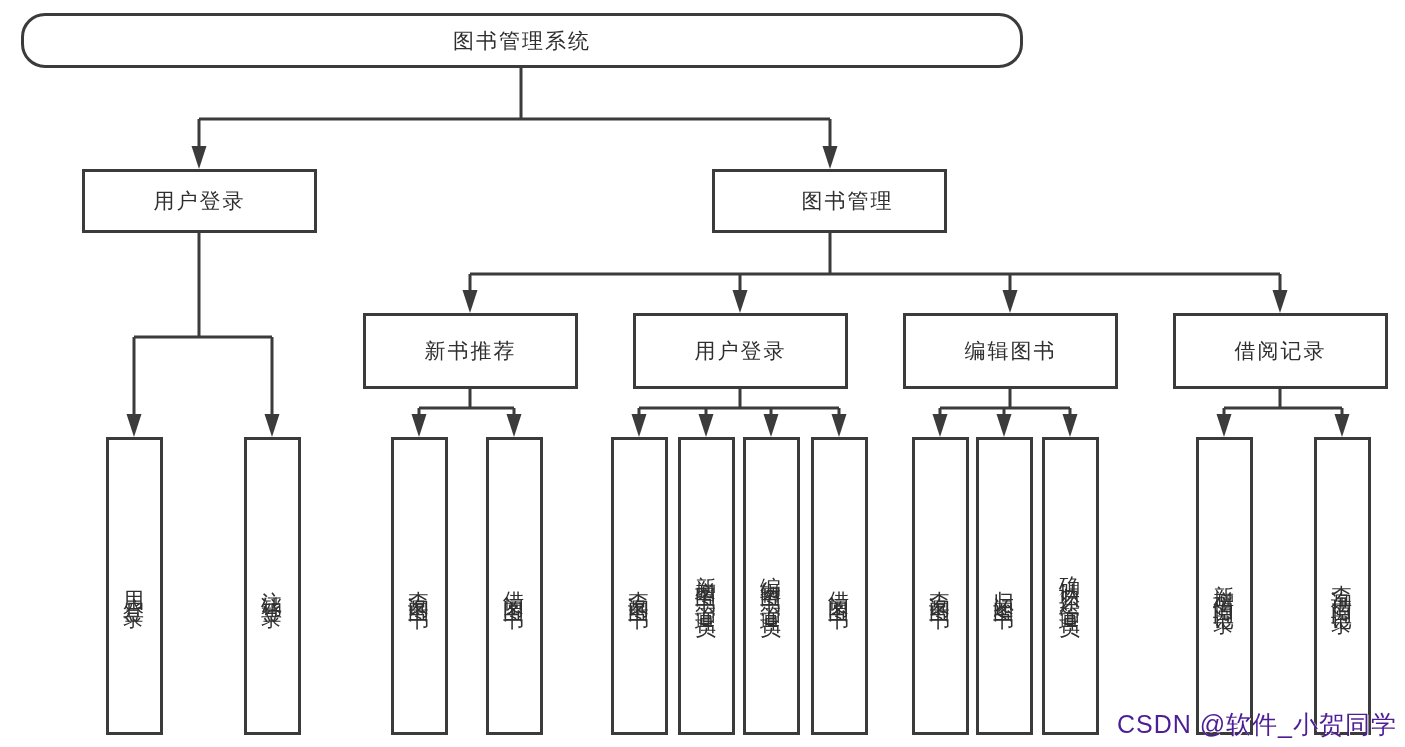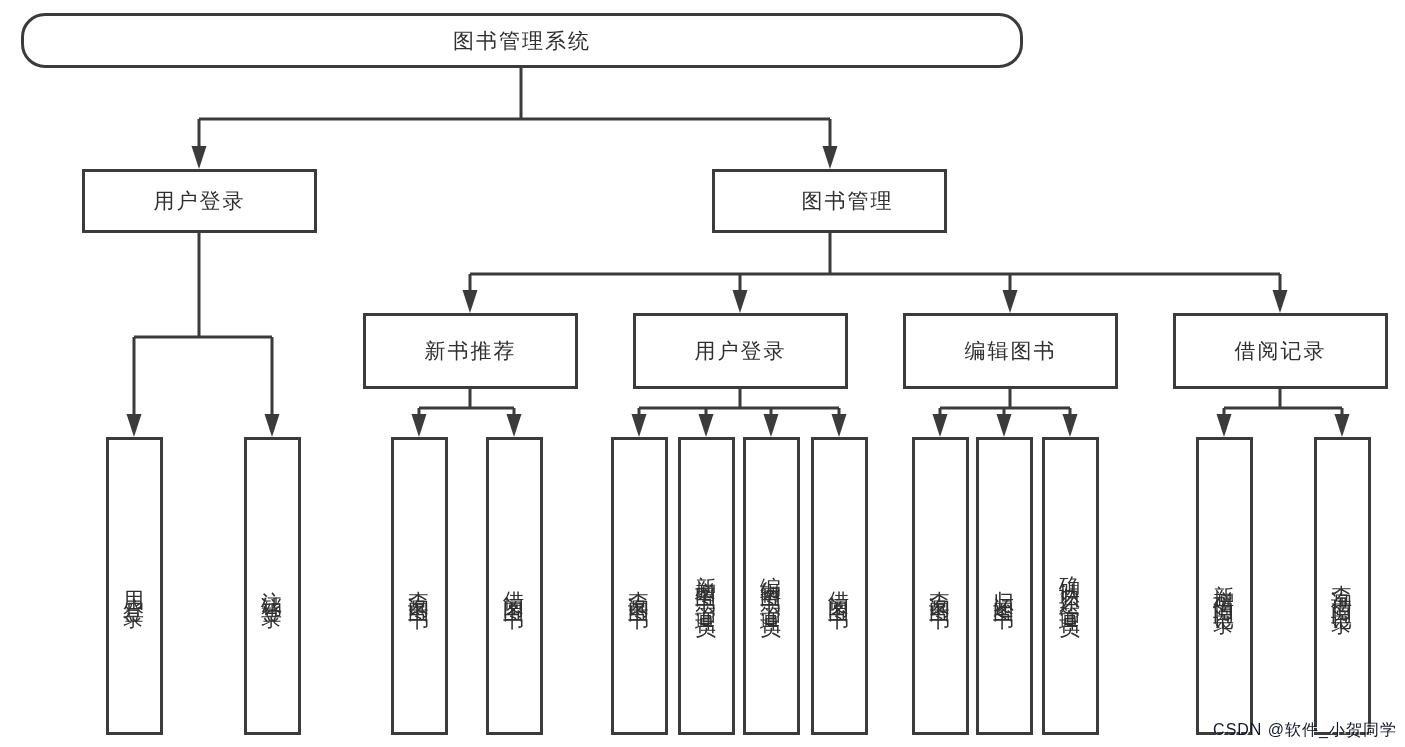--- a/index.html
+++ b/index.html
@@ -66,22 +66,22 @@
   .leaf-7  { left: 810.5px; }
   .leaf-8  { left: 911.5px; }
   .leaf-9  { left: 975.5px; }
   .leaf-10 { left: 1041.5px; }
   .leaf-11 { left: 1195.5px; }
   .leaf-12 { left: 1313.5px; }
   .watermark {
     position: absolute;
     right: 8px;
     bottom: 6px;
-    font-size: 16px;
-    color: #0f172a;
+    font-size: 25px;
+    color: #4c1d95;
     letter-spacing: 1px;
     text-shadow: 1px 1px 0 #ffffff;
     white-space: nowrap;
   }
 </style>
 </head>
 <body>
 
 <div class="canvas">
 

